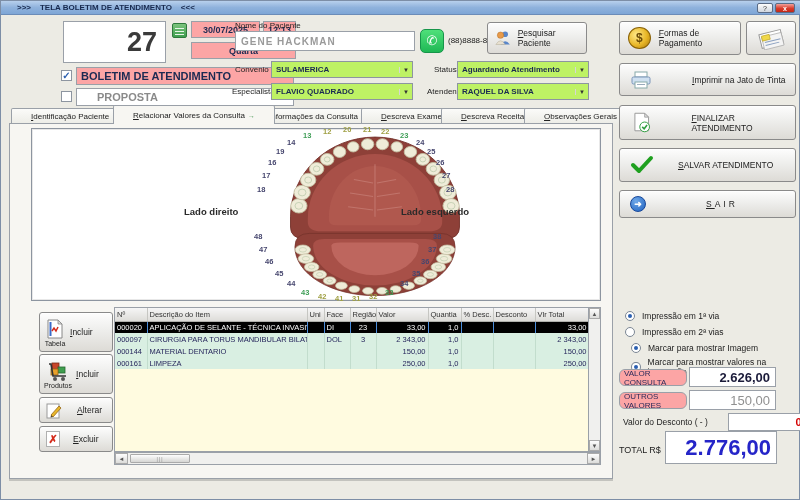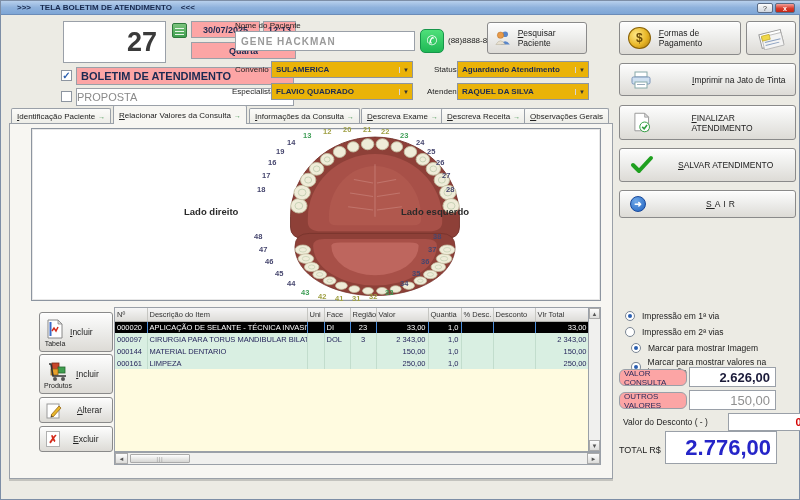--- a/index.html
+++ b/index.html
@@ -20,36 +20,36 @@
 
   
   .ybox { background:#fca5a5; border:1px solid #9aa0a8; color:#1c2a52; font-weight:bold; }
   .field { background:#fff; border:1px solid #9aa0a8; }
   .btn { background:linear-gradient(#fdfdfd,#eeeeec 45%,#dddbd6); border:1px solid #8a8a8a; border-radius:3px;
     display:flex; align-items:center; justify-content:center; cursor:default;
     box-shadow:inset 0 1px 0 #fff; }
   .btn .lbl { font-size:8.5px; color:#222; }
   .accel { display:inline-block; }
   .accel::first-letter { text-decoration:underline; }
-  .combo { background:#eab308; border:1px solid #8d95a0; display:flex; align-items:center; }
+  .combo { background:#bef264; border:1px solid #8d95a0; display:flex; align-items:center; }
   .combo .val { flex:1; font-size:8px; color:#1a2a52; padding-left:4px; font-weight:bold;
     white-space:nowrap; overflow:hidden; }
   .combo .arrow { width:13px; text-align:center; font-size:6px; color:#333; border-left:1px solid #d6d6d6; }
   .small-label { font-size:8px; color:#222; }
   .checkbox { width:11px; height:11px; background:#fff; border:1px solid #8d95a0;
     font-size:10px; line-height:10px; text-align:center; color:#2b5fb0; font-weight:bold; }
   .radio { width:10px; height:10px; border-radius:50%; background:#fff; border:1px solid #7b8694; position:relative; }
   .radio.sel::after { content:""; position:absolute; left:2px; top:2px; width:4px; height:4px;
     border-radius:50%; background:#2b5fb0; }
   .radio-label { font-size:8.5px; color:#222; margin-left:7px; }
 
   
   .tab { position:absolute; top:107px; height:16px; background:linear-gradient(#fbfbf9,#ececе6);
     background:linear-gradient(#fbfbf9,#ecece6); border:1px solid #9aa0a8; border-bottom:none;
-    border-radius:2px 2px 0 0; display:flex; align-items:center; padding:0 5px; font-size:8px; color:#222; }
+    border-radius:2px 2px 0 0; display:flex; align-items:center; padding:0 19px; font-size:8px; color:#222; }
   .tab.active { top:104px; height:19px; background:#f7f6f2; z-index:5; font-weight:normal; }
   .tab .arr { color:#4c9a57; font-size:7px; margin-left:3px; }
 
   
   #tabpage { left:8px; top:122px; width:604px; height:356px; background:#f7f6f2;
     border:1px solid #9aa0a8; box-shadow:0 2px 0 rgba(120,120,120,.35); }
 
   #dental-box { left:30px; top:127px; width:570px; height:173px; background:#fff;
     border:1px solid #8d95a0; box-shadow:inset 0 0 0 1px #e8e8e8; }
   .side-label { font-size:9.5px; font-weight:bold; color:#2a2a2a; }
@@ -113,21 +113,21 @@
 
   <div class="abs field" style="left:62px;top:20px;width:103px;height:42px;display:flex;align-items:center;justify-content:flex-end;padding-right:8px;font-size:27px;font-weight:bold;color:#3a3a3a;">27</div>
   <div class="abs cal-icon" style="left:171px;top:22px;"></div>
   <div class="abs ybox" style="left:190px;top:20px;width:69px;height:17px;font-size:9px;display:flex;align-items:center;justify-content:center;">30/07/2025</div>
   <div class="abs ybox" style="left:262px;top:20px;width:33px;height:17px;font-size:9px;display:flex;align-items:center;justify-content:center;">12:13</div>
   <div class="abs ybox" style="left:190px;top:41px;width:105px;height:17px;font-size:9px;display:flex;align-items:center;justify-content:center;">Quarta</div>
 
   <div class="abs checkbox" style="left:60px;top:69px;">✓</div>
   <div class="abs ybox" style="left:75px;top:66px;width:218px;height:18px;font-size:11px;display:flex;align-items:center;padding-left:4px;">BOLETIM DE ATENDIMENTO</div>
   <div class="abs checkbox" style="left:60px;top:90px;"></div>
-  <div class="abs field" style="left:75px;top:87px;width:218px;height:18px;font-size:11px;display:flex;align-items:center;padding-left:0;color:#8a8a8a;font-weight:normal;">PROPOSTA</div>
+  <div class="abs field" style="left:75px;top:87px;width:218px;height:18px;font-size:11px;display:flex;align-items:center;padding-left:20px;color:#8a8a8a;font-weight:bold;">PROPOSTA</div>
 
   <span class="abs small-label" style="left:234px;top:20px;">Nome do Paciente</span>
   <div class="abs field" style="left:234px;top:30px;width:180px;height:20px;display:flex;align-items:center;padding-left:5px;font-size:10px;letter-spacing:1px;color:#9a9a9a;font-weight:bold;">GENE HACKMAN</div>
   <div class="abs wa-icon" style="left:419px;top:28px;">✆</div>
   <div class="abs" style="left:447px;top:31px;width:62px;height:16px;display:flex;align-items:center;font-size:8px;color:#222;">(88)8888-8888</div>
 
   <div class="abs btn" style="left:486px;top:21px;width:100px;height:32px;justify-content:flex-start;padding-left:6px;">
     <svg width="20" height="18" viewBox="0 0 20 18">
       <circle cx="12" cy="5" r="3" fill="#5a86c8"></circle>
         <path d="M7,16 q5,-7 10,0 z" fill="#5a86c8"></path>

